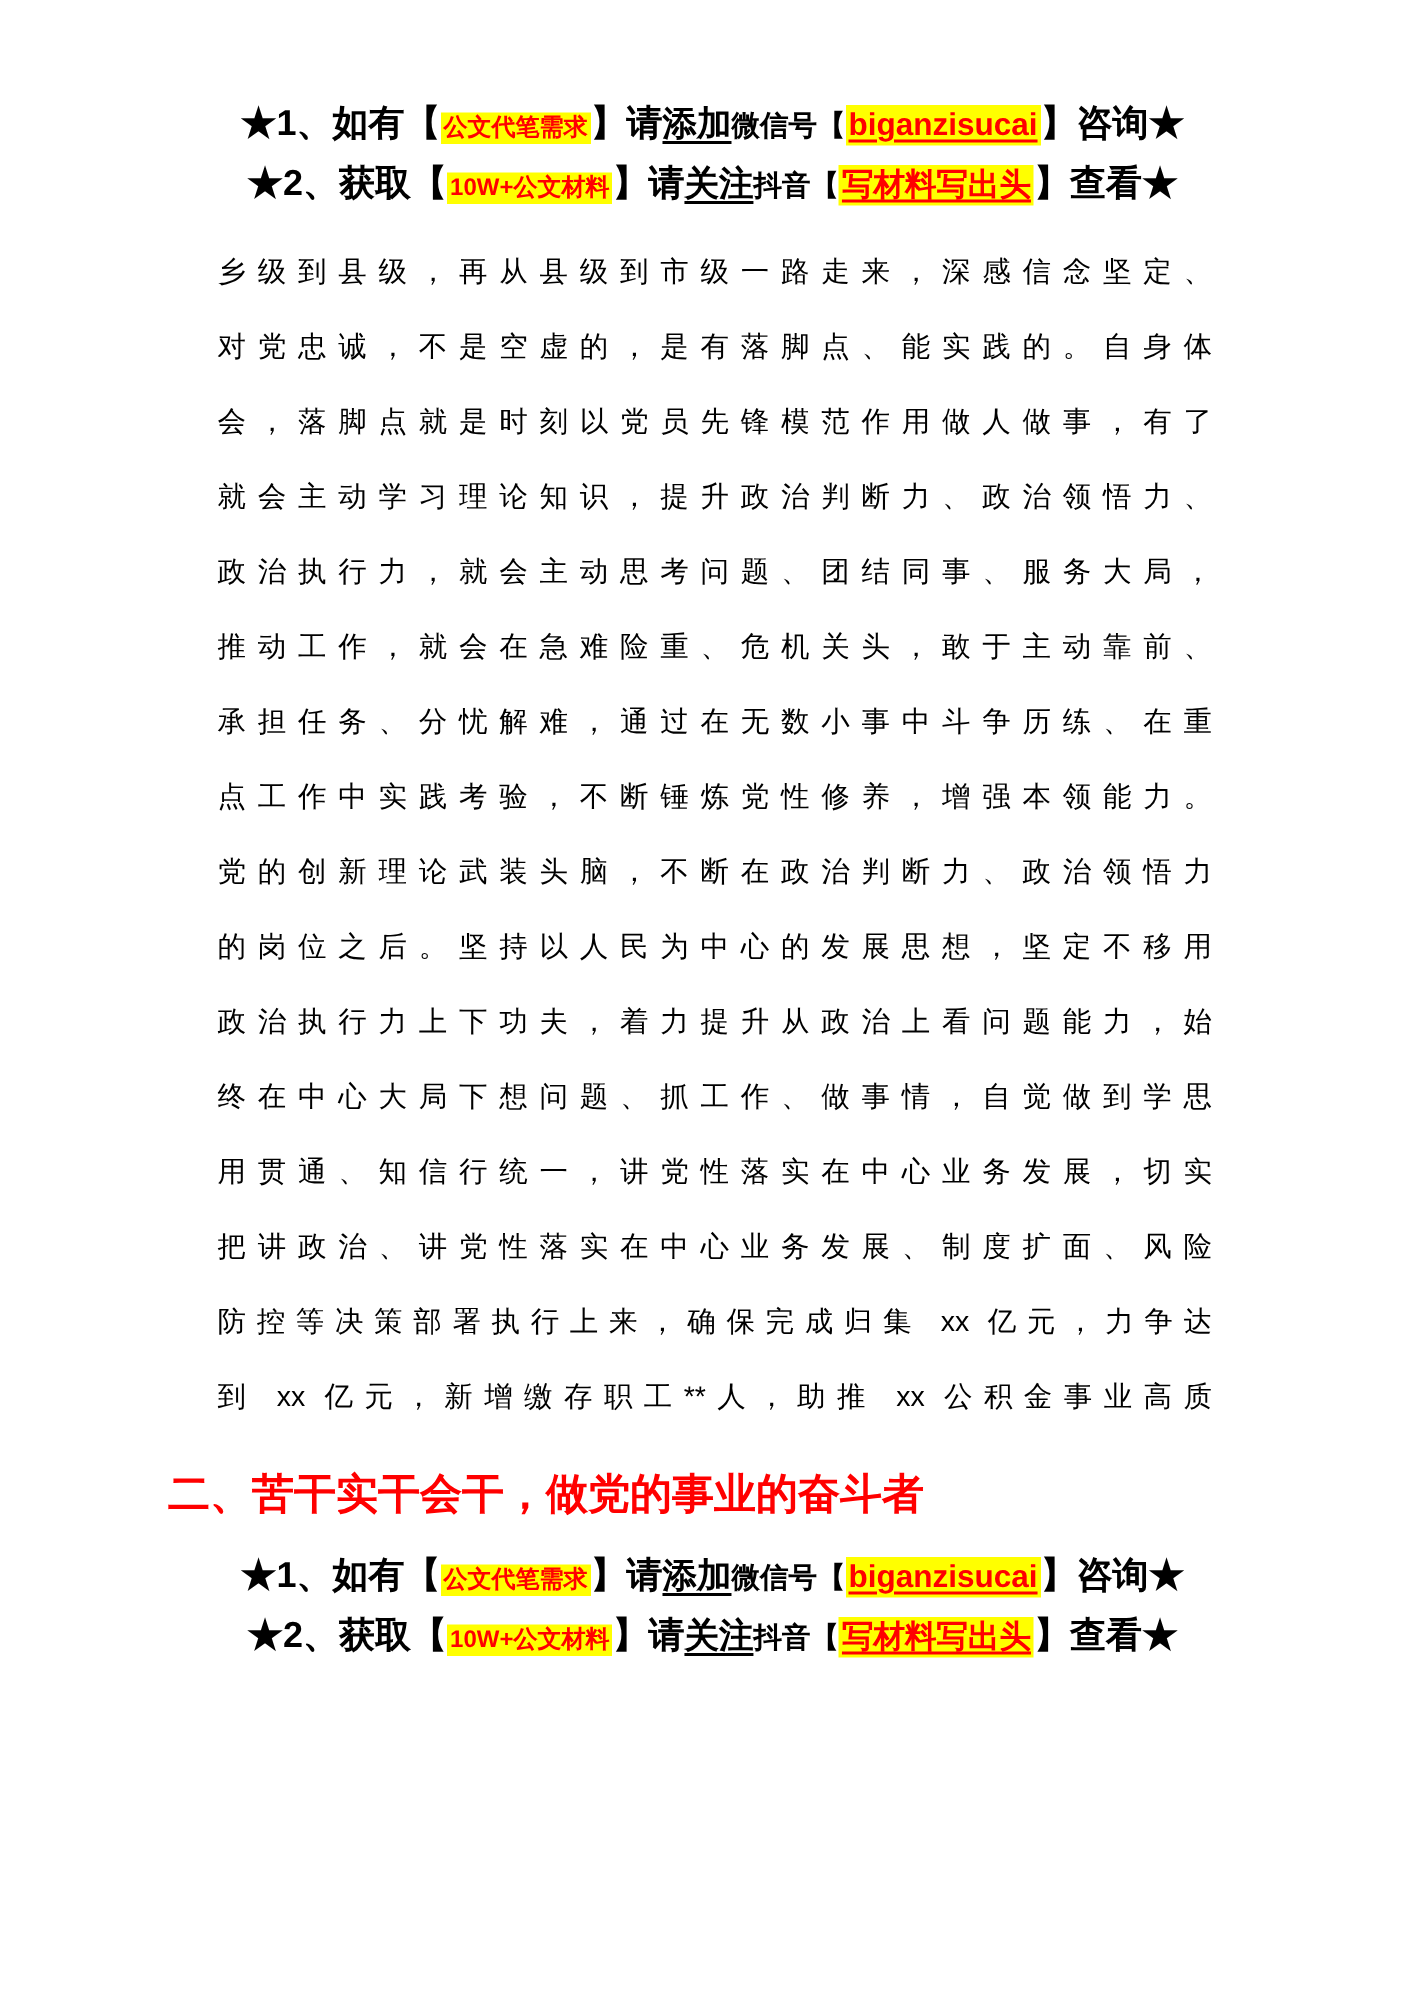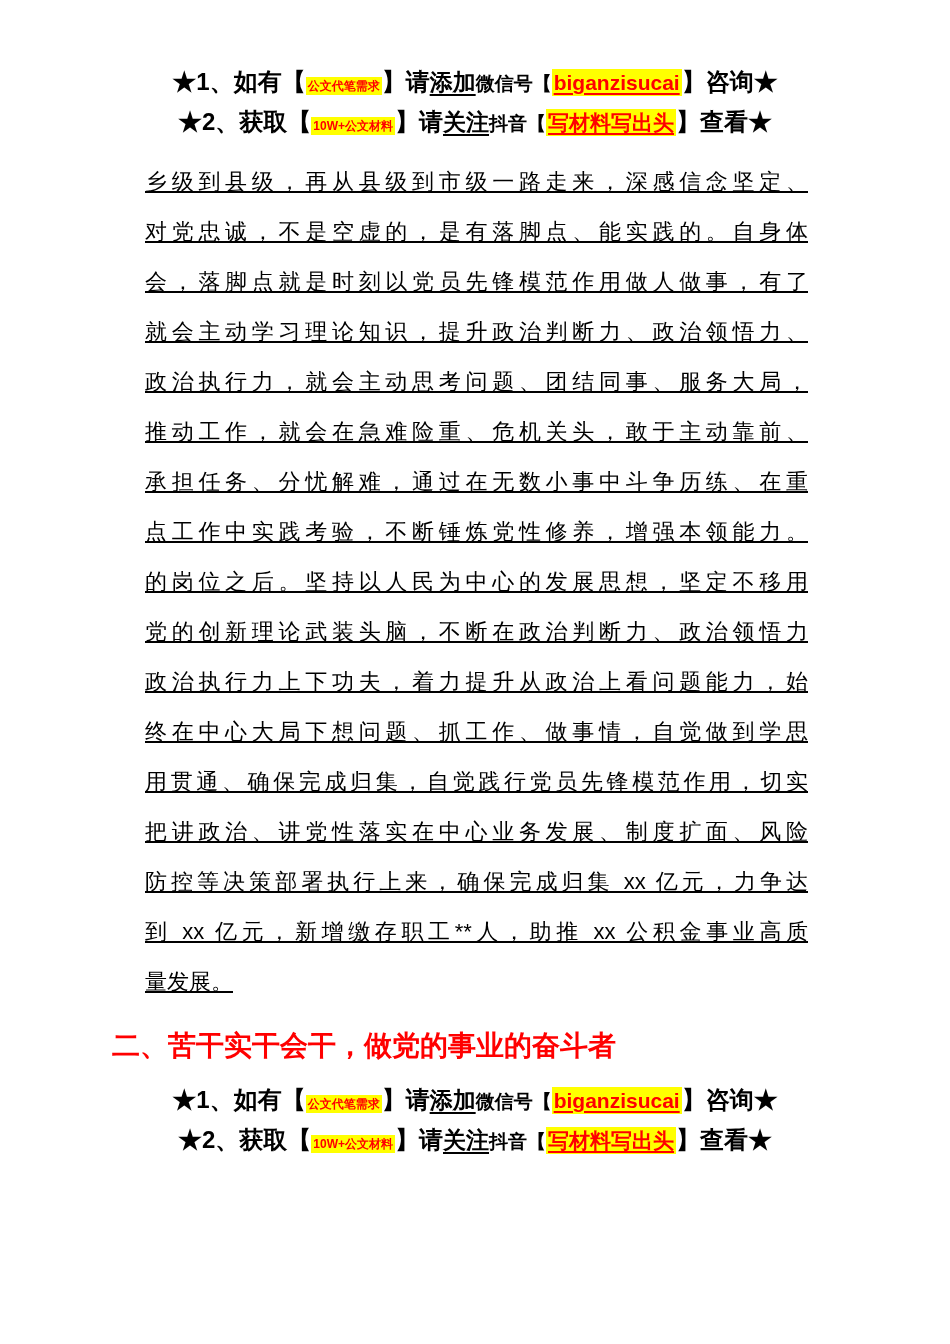--- a/index.html
+++ b/index.html
@@ -32,46 +32,45 @@
   .seg-plain  { font-size: 24px; color: var(--ink); }
   .seg-small  { font-size: 19px; color: var(--ink); }
   .seg-ularge {
     font-size: 23px; color: var(--ink);
     text-decoration: underline;
     text-decoration-thickness: 2px;
     text-underline-offset: 4px;
     margin-top: 46px;
   }
   .seg-hl {
-    font-size: 12px; color: var(--red);
+    font-size: 16px; color: var(--red);
     background: var(--hl);
     padding: 2px 2px;
   }
   .seg-hlu {
     font-size: 21px; color: var(--red);
     background: var(--hl);
     padding: 2px 2px;
     text-decoration: underline;
     text-decoration-thickness: 2px;
     text-underline-offset: 3px;
   }
   
   .body-text {
     margin: 15px 142px 0 145px;
     width: 663px;
   }
   .para-line {
-    font-size: 22px;
+    font-size: 19px;
     line-height: 50px;
     height: 50px;
     overflow: hidden;
     text-align: justify;
     text-align-last: justify;
     color: var(--ink);
-    text-decoration: underline;
   }
   .para-line.last { text-align-last: left; }
   
   .heading {
     margin: 18px 0 0 112px;
     height: 42px;
     line-height: 42px;
     font-size: 28px;
     font-weight: bold;
     color: var(--red);
@@ -89,29 +88,28 @@
 
   <div class="body-text" id="paragraph">
       <div class="para-line">乡级到县级，再从县级到市级一路走来，深感信念坚定、</div>
       <div class="para-line">对党忠诚，不是空虚的，是有落脚点、能实践的。自身体</div>
       <div class="para-line">会，落脚点就是时刻以党员先锋模范作用做人做事，有了</div>
       <div class="para-line">就会主动学习理论知识，提升政治判断力、政治领悟力、</div>
       <div class="para-line">政治执行力，就会主动思考问题、团结同事、服务大局，</div>
       <div class="para-line">推动工作，就会在急难险重、危机关头，敢于主动靠前、</div>
       <div class="para-line">承担任务、分忧解难，通过在无数小事中斗争历练、在重</div>
       <div class="para-line">点工作中实践考验，不断锤炼党性修养，增强本领能力。</div>
+      <div class="para-line">党的创新理论武装头脑，不断在政治判断力、政治领悟力</div>
       <div class="para-line">的岗位之后。坚持以人民为中心的发展思想，坚定不移用</div>
-      <div class="para-line">党的创新理论武装头脑，不断在政治判断力、政治领悟力</div>
       <div class="para-line">政治执行力上下功夫，着力提升从政治上看问题能力，始</div>
       <div class="para-line">终在中心大局下想问题、抓工作、做事情，自觉做到学思</div>
-      <div class="para-line">用贯通、确保完成归集，自觉践行党员先锋模范作用，切实</div>
+      <div class="para-line">用贯通、知信行统一，讲党性落实在中心业务发展，切实</div>
       <div class="para-line">把讲政治、讲党性落实在中心业务发展、制度扩面、风险</div>
       <div class="para-line">防控等决策部署执行上来，确保完成归集 xx 亿元，力争达</div>
       <div class="para-line">到 xx 亿元，新增缴存职工**人，助推 xx 公积金事业高质</div>
-      <div class="para-line last">量发展。</div>
     </div>
 
   <h2 class="heading">二、苦干实干会干，做党的事业的奋斗者</h2>
 
   <div class="promo promo-bottom">
       <div class="promo-line"><span class="seg-plain">★1、如有【</span><span class="seg-hl">公文代笔需求</span><span class="seg-plain">】请</span><span class="seg-ularge">添加</span><span class="seg-small">微信号【</span><span class="seg-hlu">biganzisucai</span><span class="seg-plain">】咨询★</span></div>
       <div class="promo-line"><span class="seg-plain">★2、获取【</span><span class="seg-hl">10W+公文材料</span><span class="seg-plain">】请</span><span class="seg-ularge">关注</span><span class="seg-small">抖音【</span><span class="seg-hlu">写材料写出头</span><span class="seg-plain">】查看★</span></div>
     </div>
 </div>
 

